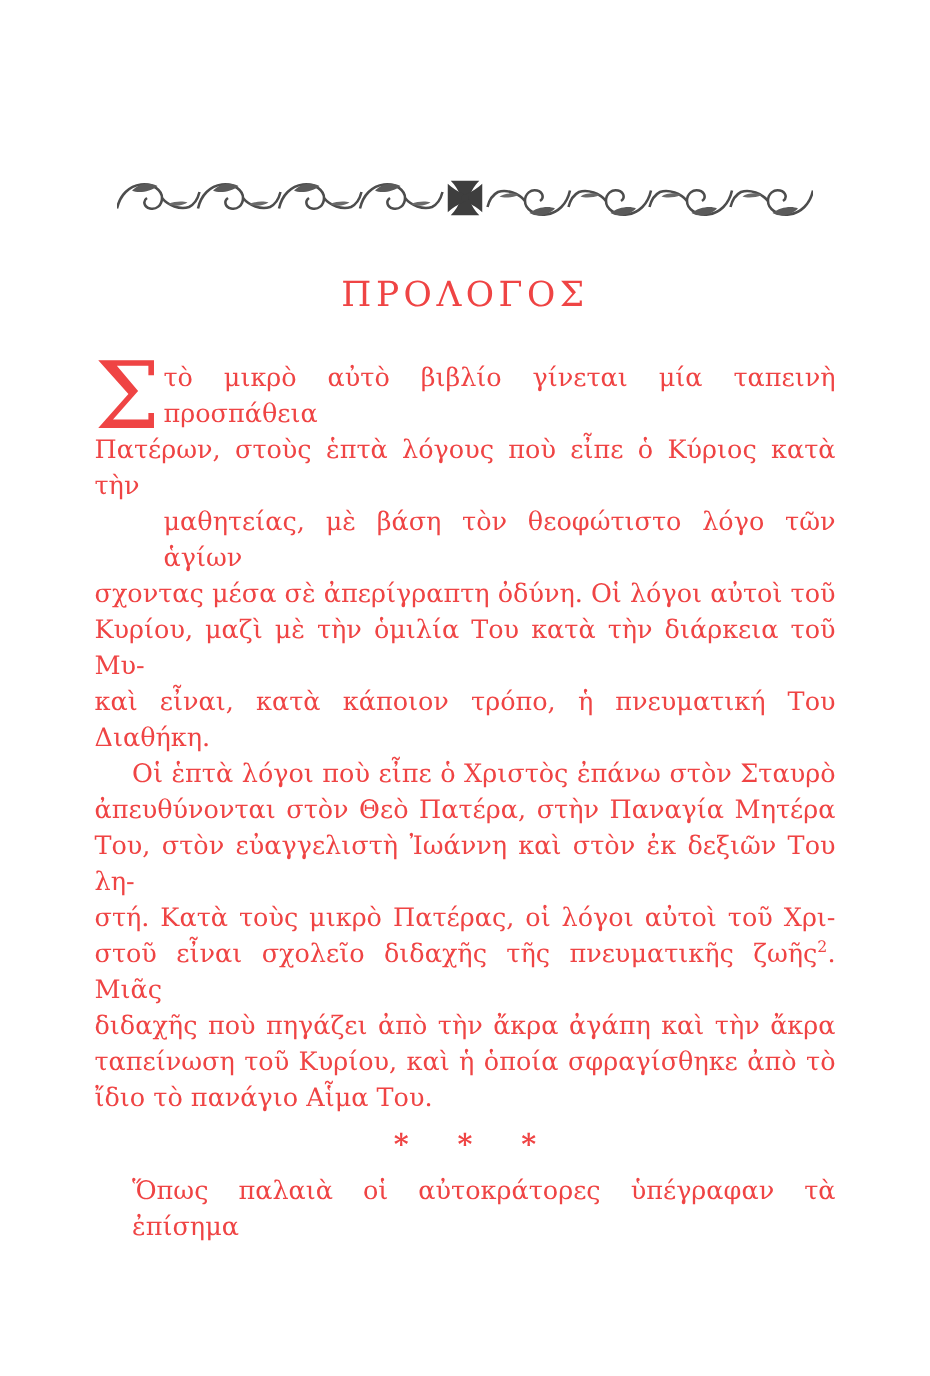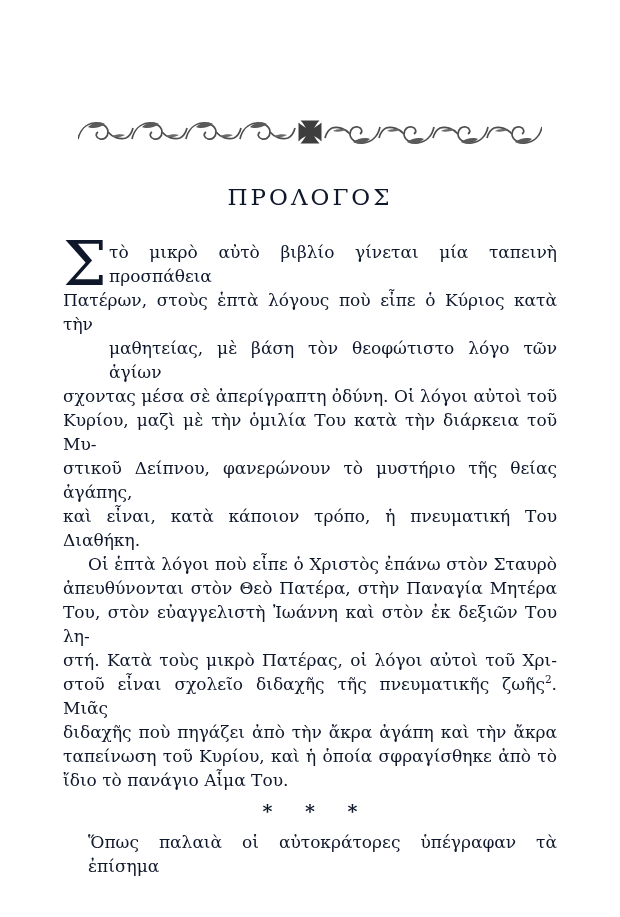--- a/index.html
+++ b/index.html
@@ -1,18 +1,18 @@
 <!DOCTYPE html>
 <html><head>
 <meta charset="utf-8">
 <style>
   html,body{margin:0;padding:0;background:#ffffff;}
   .page{
     width:620px;height:917px;position:relative;overflow:hidden;
-    background:#ffffff;color:#0f172a;
+    background:#ffffff;color:#ef4444;
     font-family:"DejaVu Serif","Liberation Serif",serif;
   }
   .ornament{position:absolute;top:119px;left:78px;width:464px;height:28px;}
   .title{
     position:absolute;top:184px;left:0;width:620px;margin:0;
     text-align:center;font-size:23px;letter-spacing:3px;font-weight:normal;
   }
   .body-text{
     position:absolute;top:240px;left:63px;width:494px;
     font-size:17px;line-height:24px;
@@ -73,21 +73,20 @@
   <h1 class="title">ΠΡΟΛΟΓΟΣ</h1>
 
   <div class="body-text">
       <div class="para">
         <span class="dropcap">Σ</span>
         <div class="line pad-drop"><span>τὸ μικρὸ αὐτὸ βιβλίο γίνεται μία ταπεινὴ προσπάθεια</span></div>
         <div class="line"><span>Πατέρων, στοὺς ἑπτὰ λόγους ποὺ εἶπε ὁ Κύριος κατὰ τὴν</span></div>
         <div class="line pad-drop"><span>μαθητείας, μὲ βάση τὸν θεοφώτιστο λόγο τῶν ἁγίων</span></div>
         <div class="line"><span>σχοντας μέσα σὲ ἀπερίγραπτη ὀδύνη. Οἱ λόγοι αὐτοὶ τοῦ</span></div>
         <div class="line"><span>Κυρίου, μαζὶ μὲ τὴν ὁμιλία Του κατὰ τὴν διάρκεια τοῦ Μυ-</span></div>
-        <div class="line"><span>στικοῦ Δείπνου, φανερώνουν τὸ μυστήριο τῆς θείας ἀγάπης,</span></div>
         <div class="line"><span>καὶ εἶναι, κατὰ κάποιον τρόπο, ἡ πνευματική Του Διαθήκη.</span></div>
       </div>
       <div class="para">
         <div class="line first-ind"><span>Οἱ ἑπτὰ λόγοι ποὺ εἶπε ὁ Χριστὸς ἐπάνω στὸν Σταυρὸ</span></div>
         <div class="line"><span>ἀπευθύνονται στὸν Θεὸ Πατέρα, στὴν Παναγία Μητέρα</span></div>
         <div class="line"><span>Του, στὸν εὐαγγελιστὴ Ἰωάννη καὶ στὸν ἐκ δεξιῶν Του λη-</span></div>
         <div class="line"><span>στή. Κατὰ τοὺς μικρὸ Πατέρας, οἱ λόγοι αὐτοὶ τοῦ Χρι-</span></div>
         <div class="line"><span>στοῦ εἶναι σχολεῖο διδαχῆς τῆς πνευματικῆς ζωῆς</span><sup>2</sup><span>. Μιᾶς</span></div>
         <div class="line"><span>διδαχῆς ποὺ πηγάζει ἀπὸ τὴν ἄκρα ἀγάπη καὶ τὴν ἄκρα</span></div>
         <div class="line"><span>ταπείνωση τοῦ Κυρίου, καὶ ἡ ὁποία σφραγίσθηκε ἀπὸ τὸ</span></div>

